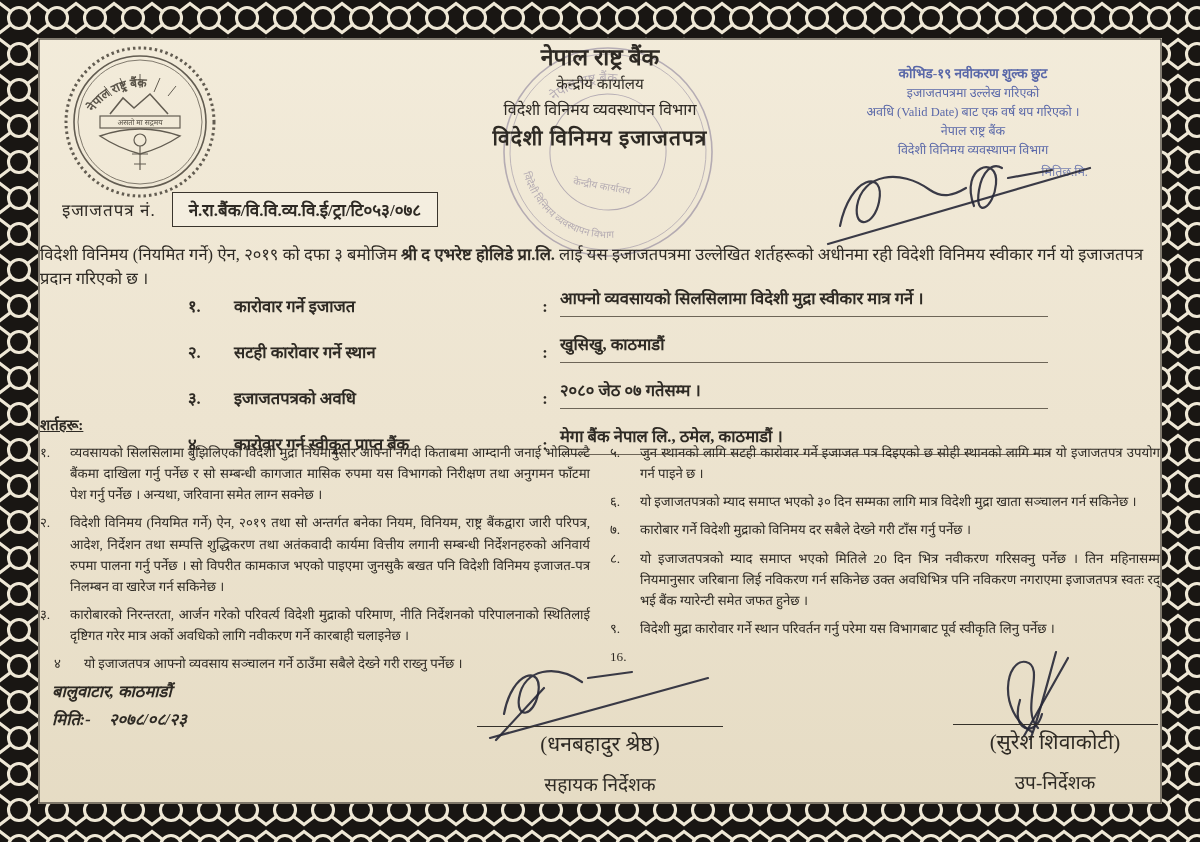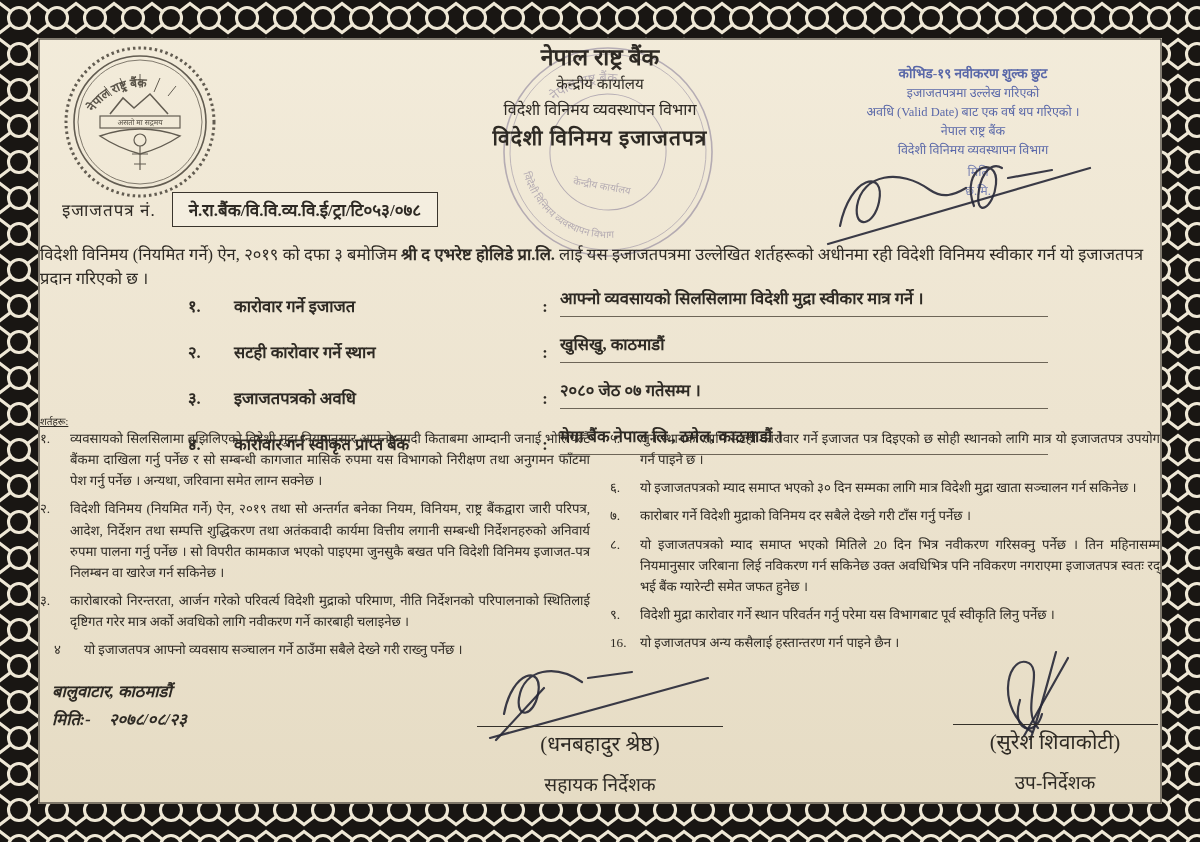--- a/index.html
+++ b/index.html
@@ -14,21 +14,21 @@
   .hdr{position:absolute;left:0;right:0;top:6px;text-align:center;line-height:1.25;}
   .hdr .bank{font-size:23px;font-weight:bold;}
   .hdr .office{font-size:15px;margin-top:2px;}
   .hdr .dept{font-size:16px;margin-top:6px;}
   .hdr .doc-title{font-size:21px;font-weight:bold;margin-top:5px;letter-spacing:1px;}
   .faint-stamp{position:absolute;left:452px;top:2px;opacity:.5;}
 
   .covid{position:absolute;right:14px;top:26px;width:350px;text-align:center;
          color:#3f51a0;font-size:12.5px;line-height:1.5;opacity:.85;}
   .covid .c1{font-weight:bold;font-size:13.5px;}
-  .covid .crow{display:flex;justify-content:flex-end;padding:4px 60px 0 70px;opacity:.8;flex-direction:column;}
+  .covid .crow{display:flex;justify-content:flex-end;padding:4px 60px 0 70px;opacity:.8;}
   .sig-top{position:absolute;right:60px;top:110px;}
 
   
   .lic{position:absolute;left:24px;top:154px;display:flex;align-items:center;gap:16px;}
   .lic .lbl{font-size:17px;letter-spacing:1px;}
   .lic .box{border:1.6px solid #3a352d;padding:5px 16px;font-size:17px;font-weight:bold;background:rgba(255,255,255,.25);}
 
   
   .intro{position:absolute;left:2px;right:19px;top:188px;font-size:16.5px;line-height:1.5;text-align:justify;}
   .intro b{margin:0 4px;}
@@ -36,21 +36,21 @@
   
   .details{position:absolute;left:150px;top:248px;width:860px;}
   .d-row{display:flex;align-items:flex-end;margin-bottom:15px;font-size:16.5px;font-weight:bold;}
   .d-no{width:46px;}
   .d-label{width:296px;}
   .d-colon{width:30px;text-align:center;}
   .d-value{flex:1;border-bottom:1.3px solid #6d6557;padding-bottom:7px;}
 
   
   .cond{position:absolute;left:2px;right:2px;top:376px;}
-  .cond-h{font-size:10px;font-weight:normal;text-decoration:underline;margin-bottom:0;}
+  .cond-h{font-size:15px;font-weight:bold;text-decoration:underline;margin-bottom:8px;}
   .cols{display:flex;gap:20px;}
   .col{width:50%;}
   .c-item{display:flex;margin-bottom:7px;font-size:13.2px;line-height:1.6;text-align:justify;}
   .c-no{min-width:26px;padding-right:4px;}
 
   
   .place-block{position:absolute;left:14px;top:640px;font-size:16.5px;font-weight:bold;font-style:italic;line-height:1.7;}
   .sign{position:absolute;display:flex;flex-direction:column;align-items:center;text-align:center;}
   .sign-center{left:412px;top:612px;width:300px;}
   .sign-right{left:892px;top:606px;width:250px;}
@@ -219,21 +219,20 @@
           <div class="c-item">
             <span class="c-no">८.</span>
             <span>यो इजाजतपत्रको म्याद समाप्त भएको मितिले 20 दिन भित्र नवीकरण गरिसक्नु पर्नेछ । तिन महिनासम्म नियमानुसार जरिबाना लिई नविकरण गर्न सकिनेछ उक्त अवधिभित्र पनि नविकरण नगराएमा इजाजतपत्र स्वतः रद् भई बैंक ग्यारेन्टी समेत जफत हुनेछ ।</span>
           </div>
           <div class="c-item">
             <span class="c-no">९.</span>
             <span>विदेशी मुद्रा कारोवार गर्ने स्थान परिवर्तन गर्नु परेमा यस विभागबाट पूर्व स्वीकृति लिनु पर्नेछ ।</span>
           </div>
           <div class="c-item">
             <span class="c-no">16.</span>
-            <span>यो इजाजतपत्र अन्य कसैलाई हस्तान्तरण गर्न पाइने छैन ।</span>
           </div>
         </div>
       </div>
     </div>
 
     <div class="place-block">
       <div>बालुवाटार, काठमाडौं</div>
       <div>
         <span>मिति:-</span>
         <span style="margin-left:14px">२०७८/०८/२३</span>

